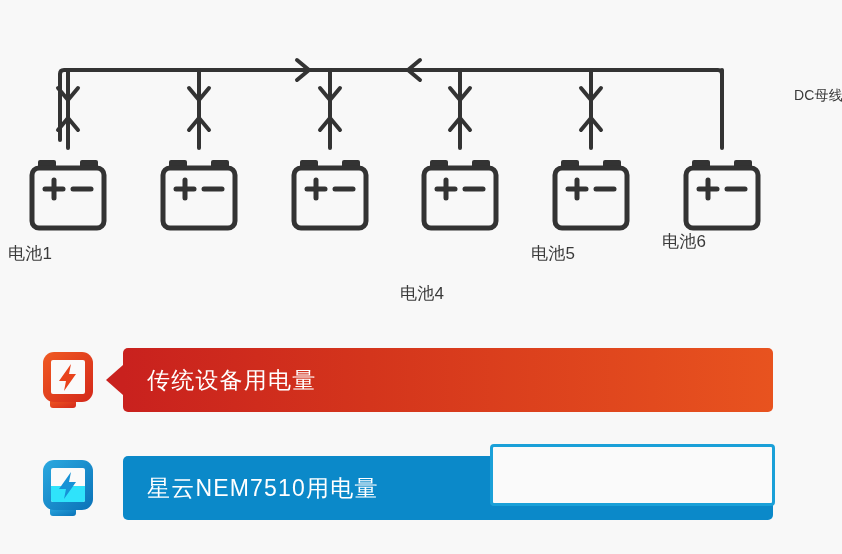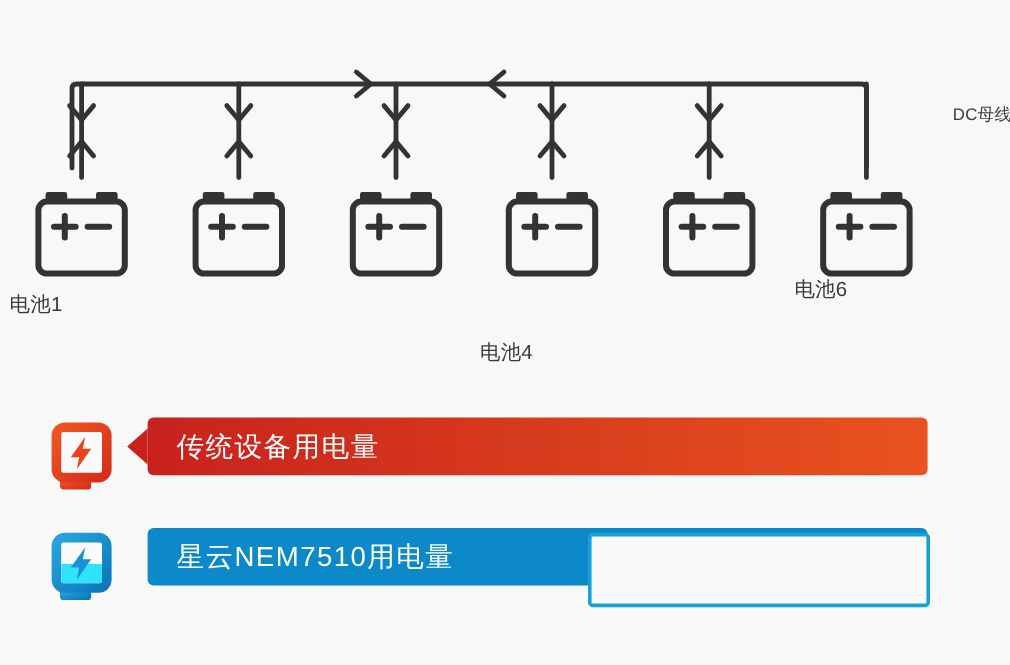--- a/index.html
+++ b/index.html
@@ -51,35 +51,35 @@
   }
 
   
   .bar-row {
     position: absolute;
     left: 0;
     width: 842px;
     height: 70px;
   }
   #row-legacy { top: 345px; }
-  #row-nebula { top: 437px; }
+  #row-nebula { top: 453px; }
 
   .device-icon {
     position: absolute;
     left: 40px;
     top: 4px;
     width: 56px;
     height: 62px;
   }
 
   .bar {
     position: absolute;
     left: 123px;
     top: 3px;
-    height: 48px;
+    height: 64px;
     border-radius: 5px;
     display: flex;
     align-items: center;
   }
 
   .bar-notch {
     position: absolute;
     left: -17px;
     top: 50%;
     margin-top: -15px;
@@ -240,20 +240,21 @@
           <line x1="699" y1="189" x2="717" y2="189"></line>
             <line x1="708" y1="180" x2="708" y2="198"></line>
           <line x1="727" y1="189" x2="745" y2="189"></line>
         </g>
       </g>
     </g>
   </svg>
 
   <div class="batt-label" style="left:8px;  top:242px;">电池1</div>
   <div class="batt-label" style="left:400px; top:242px;margin-top:40px;">电池4</div>
+  <div class="batt-label" style="left:531px; top:242px;">电池5</div>
   <div class="batt-label" style="left:662px; top:230px;">电池6</div>
 
   <div id="bus-label">DC母线</div>
 
   <div class="bar-row" id="row-legacy">
 
     <svg class="device-icon" viewBox="0 0 56 62">
       <defs>
         <linearGradient id="gradRed" x1="0" y1="0" x2="1" y2="1">
           <stop offset="0%" stop-color="#f05a22"></stop>

